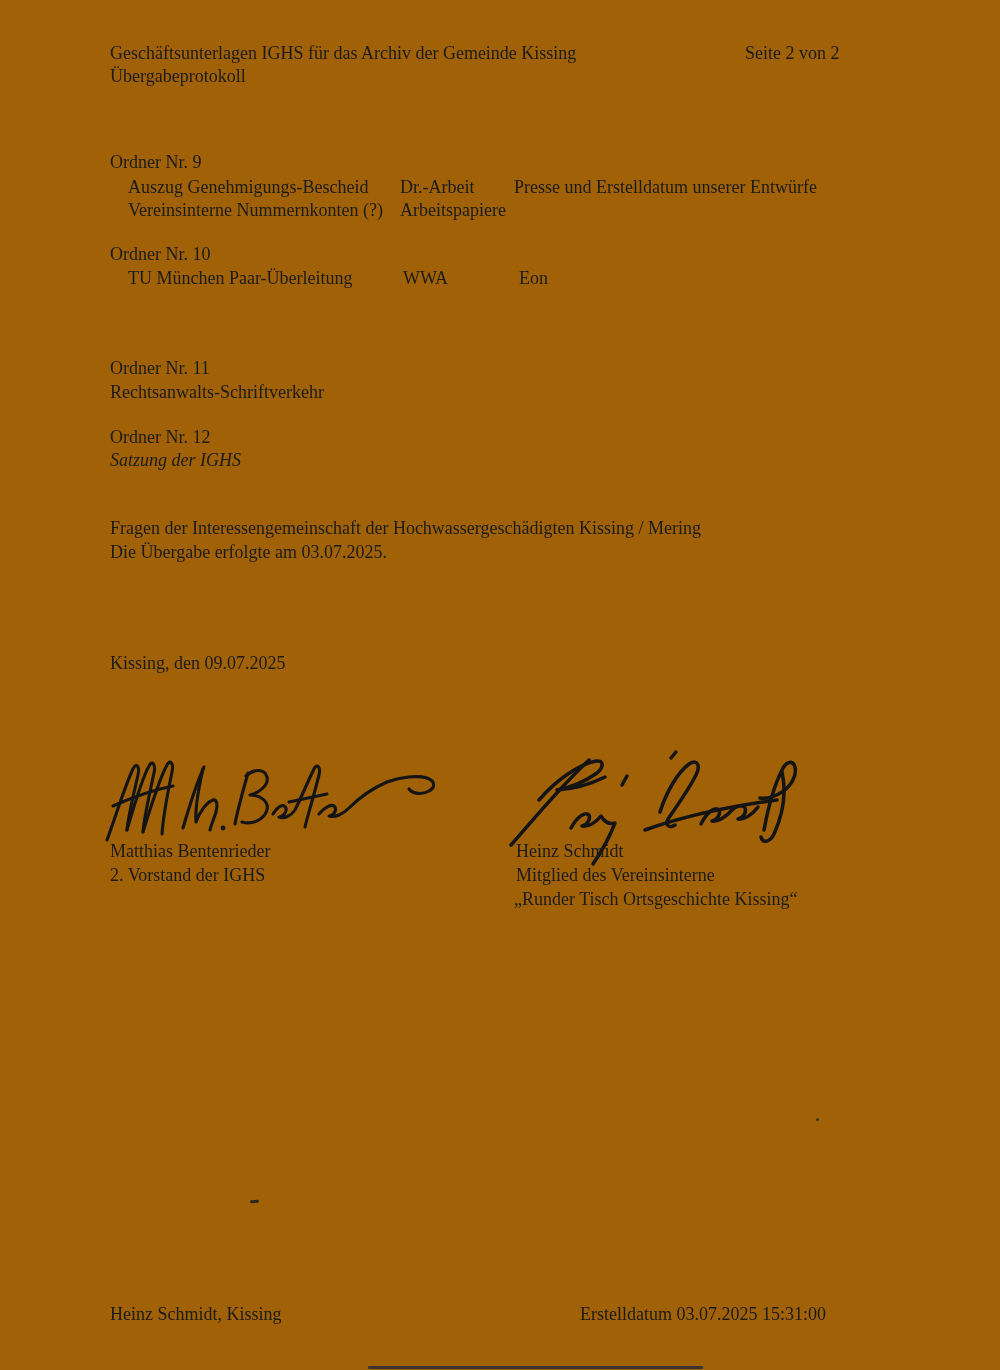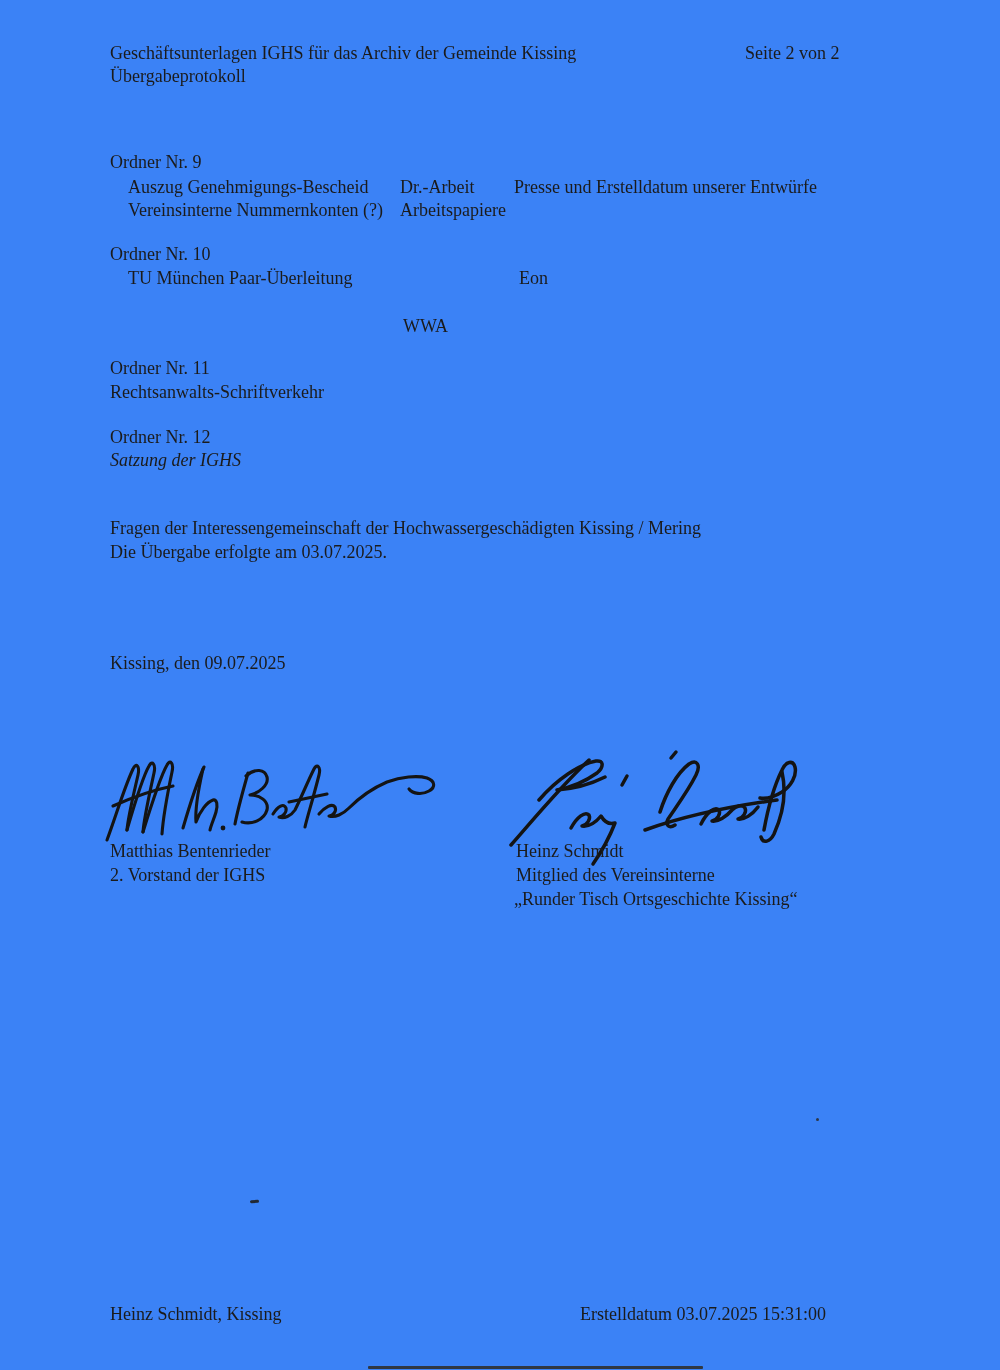--- a/index.html
+++ b/index.html
@@ -1,20 +1,20 @@
 <!DOCTYPE html>
 <html lang="de"><head>
 <meta charset="utf-8">
 <style>
   html,body{margin:0;padding:0;background:#e8e8e8;}
   .page{
     position:relative;
     width:1000px;height:1370px;
     margin:0 auto;
-    background:#3b82f6;
+    background:#a16207;
     font-family:"Liberation Serif","DejaVu Serif",serif;
     font-size:18px;
     line-height:22px;
     color:#1b1b1b;
     overflow:hidden;
   }
   .abs{position:absolute;white-space:nowrap;}
   .row .c1{position:absolute;left:18px;}
   .row .c2{position:absolute;left:290px;}
   .row .c3{position:absolute;left:404px;}
@@ -42,21 +42,21 @@
     <span class="c3">Presse und Erstelldatum unserer Entwürfe</span>
   </div>
   <div class="abs row" style="left:110px;top:199px;width:880px;">
     <span class="c1">Vereinsinterne Nummernkonten (?)</span>
     <span class="c2">Arbeitspapiere</span>
   </div>
 
   <div class="abs" style="left:110px;top:243px;">Ordner Nr. 10</div>
   <div class="abs row" style="left:110px;top:267px;width:880px;">
     <span class="c1">TU München Paar-Überleitung</span>
-    <span class="c2" style="left:293px;margin-top:48px;">WWA</span>
+    <span class="c2" style="left:293px;">WWA</span>
     <span class="c3" style="left:409px;">Eon</span>
   </div>
 
 
   <div class="abs" style="left:110px;top:357px;">Ordner Nr. 11</div>
   <div class="abs" style="left:110px;top:381px;">Rechtsanwalts-Schriftverkehr</div>
 
   <div class="abs" style="left:110px;top:426px;">Ordner Nr. 12</div>
   <div class="abs" style="left:110px;top:449px;font-style:italic;">Satzung der IGHS</div>
   <div class="abs" style="left:110px;top:473px;margin-top:44px;">Fragen der Interessengemeinschaft der Hochwassergeschädigten Kissing / Mering</div>

